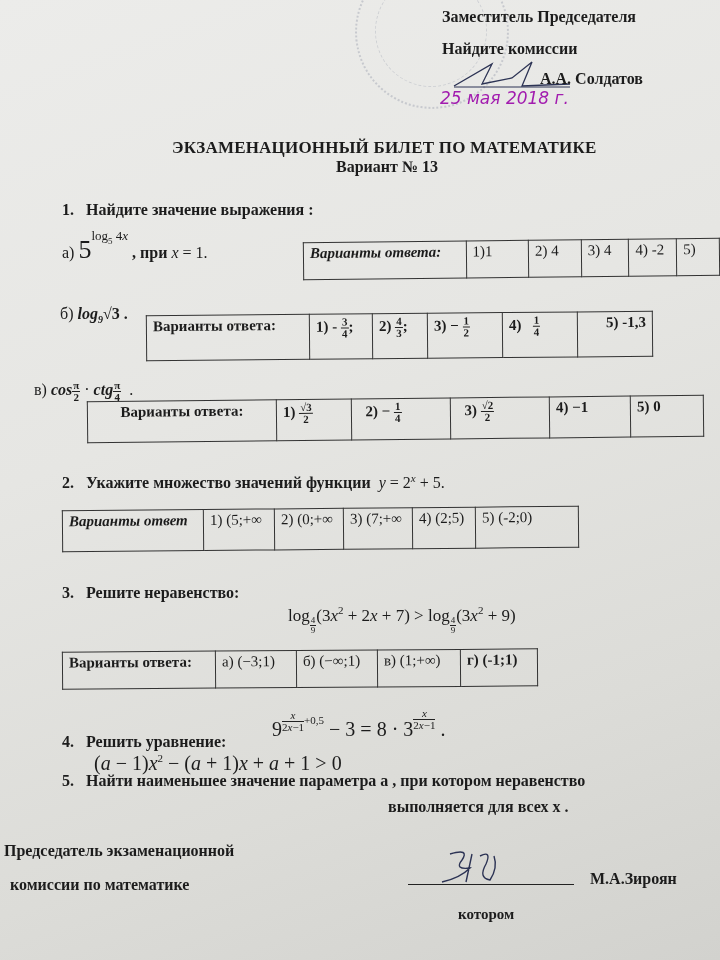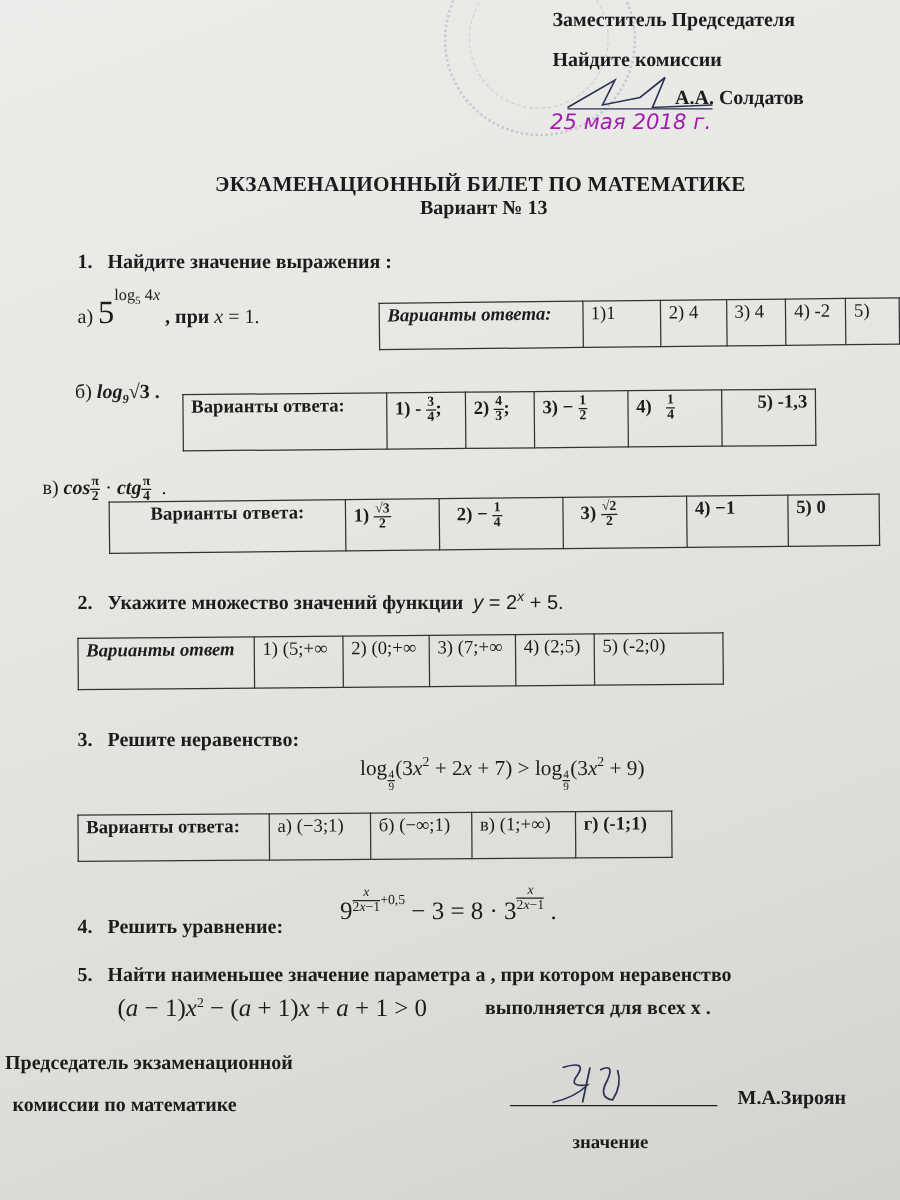--- a/index.html
+++ b/index.html
@@ -19,21 +19,21 @@
     border-radius:50%; border:1px dashed #c3c6cc;
   }
   .sig1 { position:absolute; left:452px; top:60px; width:120px; height:30px; }
   .hand { font-family:"DejaVu Sans", sans-serif; font-style:italic; color:#a21caf; font-size:17px; }
   table.ans { position:absolute; border-collapse:collapse; font-size:15px; background:transparent; }
   table.ans td { border:1.3px solid #333; padding:2px 6px; vertical-align:top; height:32px; white-space:nowrap; overflow:hidden; }
   .frac { display:inline-block; vertical-align:middle; text-align:center; font-size:11px; line-height:11px; }
   .frac span { display:block; }
   .frac .num { border-bottom:1px solid #222; padding:0 1px; }
   .sup { font-size:11px; vertical-align:super; }
-  .math { font-family:Liberation Sans, sans-serif; font-style:normal; }
+  .math { font-family:Liberation Serif, serif; font-style:normal; }
   .it { font-style:italic; }
   .line { position:absolute; border-top:1.4px solid #222; }
 </style>
 </head>
 <body>
 
 <div class="stamp"></div>
 <svg class="sig1" viewBox="0 0 120 30">
   <path d="M2 26 L40 4 L30 24 L60 18 L80 2 L70 26 L118 24" fill="none" stroke="#2c3354" stroke-width="1.3"></path>
   <line x1="2" y1="27" x2="118" y2="27" stroke="#2c3354" stroke-width="1"></line>
@@ -147,25 +147,25 @@
 </div>
 <div class="abs" style="left:272px;top:706px;font-size:20px;">
   9<span style="display:inline-block;vertical-align:12px;font-size:11px;"><span class="frac"><span class="num"><i>x</i></span><span>2<i>x</i>−1</span></span>+0,5</span>
   − 3 = 8 · 3<span style="display:inline-block;vertical-align:12px;"><span class="frac"><span class="num"><i>x</i></span><span>2<i>x</i>−1</span></span></span> .
 </div>
 
 <div class="abs b" style="left:62px;top:772px;font-size:16px;white-space:nowrap;">
   <span>5.</span>&nbsp;&nbsp;
   <span>Найти наименьшее значение параметра a , при котором неравенство</span>
 </div>
-<div class="abs" style="left:94px;top:796px;font-size:20px;font-family:Liberation Serif, serif;">
+<div class="abs" style="left:94px;top:752px;font-size:20px;font-family:Liberation Serif, serif;">
   (<i>a</i> − 1)<i>x</i><span class="sup">2</span> − (<i>a</i> + 1)<i>x</i> + <i>a</i> + 1 &gt; 0
 </div>
 <div class="abs b" style="left:388px;top:798px;font-size:16px;">выполняется для всех  x .</div>
 
 <div class="abs b" style="left:4px;top:842px;font-size:16px;">Председатель экзаменационной</div>
 <div class="abs b" style="left:10px;top:876px;font-size:16px;">комиссии по математике</div>
 <svg class="abs" style="left:420px;top:848px;" width="110" height="38" viewBox="0 0 110 38">
   <path d="M30 6 Q50 0 42 12 Q34 22 50 20 Q40 30 22 34 M52 6 L46 34 M60 8 Q72 2 66 16 Q58 30 70 32 Q78 20 74 8" fill="none" stroke="#2c3354" stroke-width="1.4"></path>
 </svg>
 <div class="line" style="left:408px;top:884px;width:166px;"></div>
 <div class="abs b" style="left:590px;top:870px;font-size:16px;">М.А.Зироян</div>
-<div class="abs b" style="left:458px;top:906px;font-size:15px;">значение</div>
+<div class="abs b" style="left:458px;top:906px;font-size:15px;">котором</div>
 
 </body></html>

